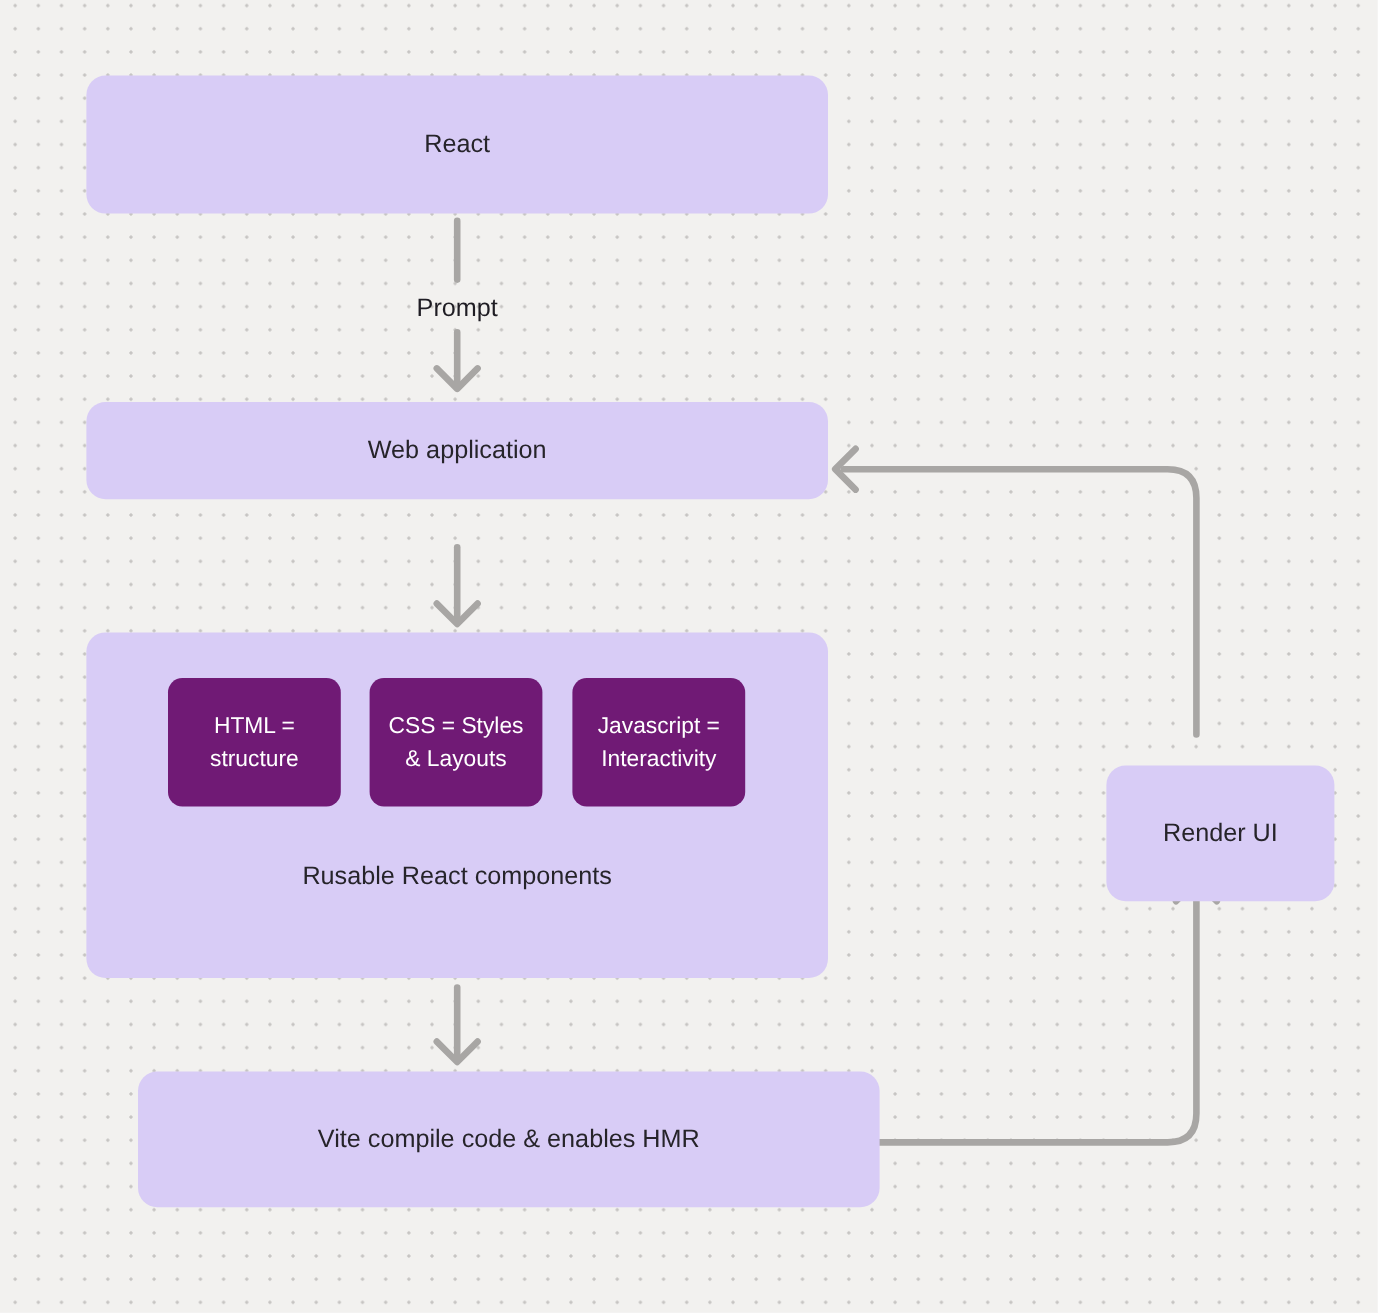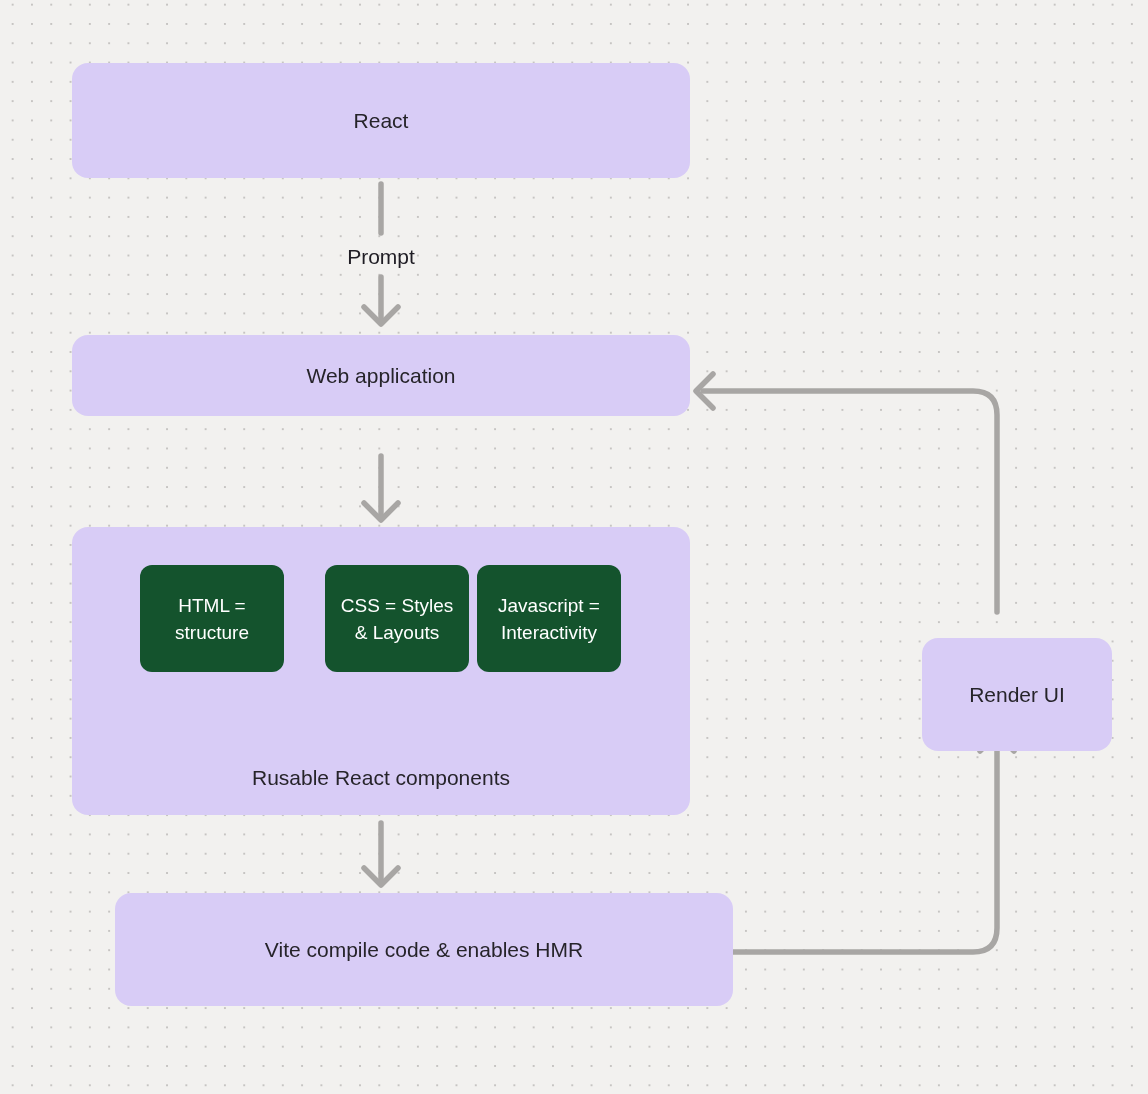--- a/index.html
+++ b/index.html
@@ -47,44 +47,43 @@
   .node-user        { left: 72px;  top: 63px;  width: 618px; height: 115px; }
   .node-webapp      { left: 72px;  top: 335px; width: 618px; height: 81px; }
   .node-group       { left: 72px;  top: 527px; width: 618px; height: 288px; display: block; }
   .node-vite        { left: 72px;  top: 893px; width: 618px; height: 113px; margin-left: 43px; }
   .node-render      { left: 902px; top: 638px; width: 190px; height: 113px; margin-left: 20px; }
   .chip {
     position: absolute;
     top: 38px;
     width: 144px;
     height: 107px;
-    background: #14532d;
+    background: #701a75;
     border-radius: 12px;
     color: #ffffff;
     font-size: 19px;
     line-height: 27px;
     display: flex;
     flex-direction: column;
     align-items: center;
     justify-content: center;
     text-align: center;
   }
   .chip-html { left: 68px; }
-  .chip-css  { left: 236px; margin-left: 17px; }
+  .chip-css  { left: 236px; }
   .chip-js   { left: 405px; }
   .group-label {
     position: absolute;
     left: 0;
     top: 190px;
     width: 100%;
     text-align: center;
     color: #26242a;
     font-size: 21px;
     line-height: 28px;
-    margin-top: 47px;
   }
   .edge-label {
     position: absolute;
     left: 310px;
     top: 243px;
     width: 142px;
     text-align: center;
     color: #1f1d24;
     font-size: 21px;
     line-height: 28px;

